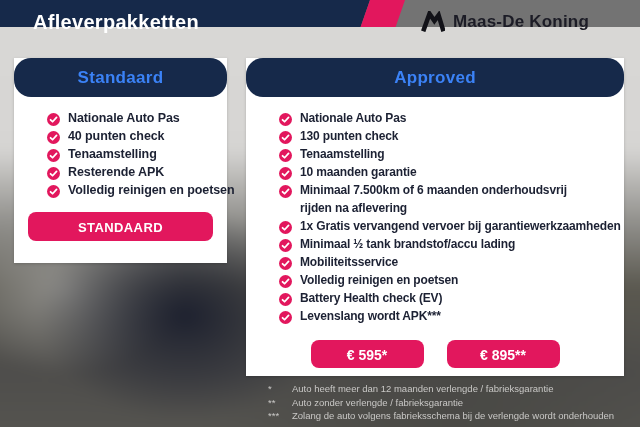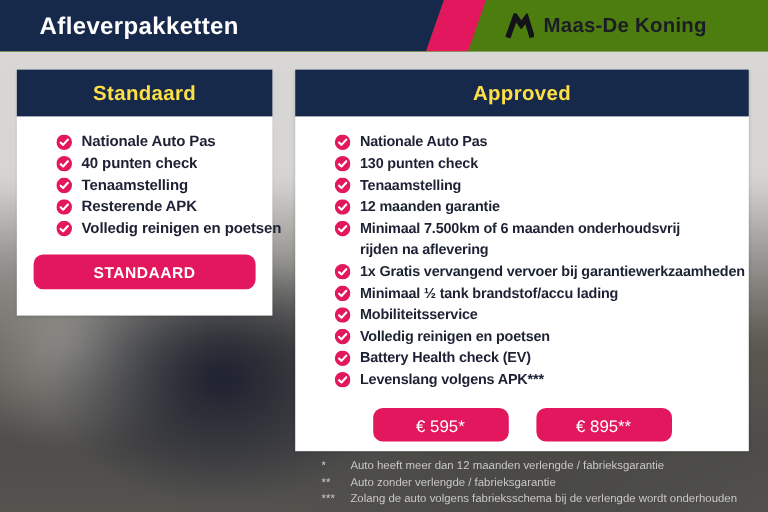--- a/index.html
+++ b/index.html
@@ -11,56 +11,56 @@
   .bg-photo {
     position:absolute; inset:-18px; z-index:0;
     background:
       radial-gradient(210px 150px at 30% 72%, rgba(24,28,44,0.92), rgba(24,28,44,0) 70%),
       radial-gradient(170px 120px at 12% 66%, rgba(152,151,148,0.85), rgba(152,151,148,0) 72%),
       radial-gradient(320px 210px at 70% 98%, rgba(64,64,60,0.55), rgba(64,64,60,0) 75%),
       linear-gradient(180deg, #d9d8d6 0%, #d6d5d3 36%, #908f8b 52%, #5a584f 66%, #4e4d4b 84%, #565550 100%);
     filter: blur(7px);
   }
   
-  .topbar { position:absolute; left:0; top:0; width:640px; height:43px; background:#4d7c0f; z-index:10; }
+  .topbar { position:absolute; left:0; top:0; width:640px; height:27px; background:#737373; z-index:10; }
   .topbar-navy { position:absolute; inset:0; background:var(--navy); clip-path:polygon(0 0, 370px 0, 355px 43px, 0 43px); }
   .topbar-pink { position:absolute; inset:0; background:var(--pink); clip-path:polygon(370px 0, 405px 0, 390px 43px, 355px 43px); }
   .page-title {
     position:absolute; left:33px; top:0; height:43px; line-height:44px;
     color:#ffffff; font-size:20px; font-weight:700; letter-spacing:0.3px;
   }
   .brand { position:absolute; left:421px; top:0; height:43px; display:flex; align-items:center; gap:8px; }
   .brand-name { font-size:17px; font-weight:700; color:#1c1c26; letter-spacing:0.2px; }
   
   .card { position:absolute; z-index:5; background:#ffffff; box-shadow:0 1px 3px rgba(0,0,0,0.18); }
   .card-left  { left:14px;  top:58px; width:213px; height:205px; }
   .card-right { left:246px; top:58px; width:378px; height:318px; }
   .card-header {
-    height:39px; background:var(--navy); color:#fde047; text-align:center;
-    line-height:40px; font-size:17px; font-weight:700; letter-spacing:0.3px;
+    height:39px; background:var(--navy); color:#3b82f6; text-align:center;
+    line-height:40px; font-size:17px; font-weight:700; letter-spacing:0.3px;border-radius:17px;
   }
   .list { padding:14px 10px 0 13px;margin-left:20px; }
   .row { display:flex; align-items:flex-start; gap:8px; height:18px; }
   .row .check { flex:0 0 13px; width:13px; height:13px; margin-top:1px; }
   .row-text {
     font-size:12.5px; font-weight:700; color:#1c2133;
     white-space:nowrap; letter-spacing:-0.1px; line-height:15px;
   }
   .card-right .row-text { font-size:12px; letter-spacing:-0.15px; }
   .row.cont .check { visibility:hidden; }
   .cta-btn {
     display:block; margin:11px auto 0; width:185px; height:29px; border:none; cursor:pointer;
     border-radius:8px; background:var(--pink); color:#ffffff; font-family:inherit;
     font-size:13px; font-weight:700; letter-spacing:0.4px; line-height:29px; text-align:center;
   }
   .prices { display:flex; justify-content:center; gap:23px; margin-top:13px; }
   .price-btn {
     width:113px; height:28px; border:none; cursor:pointer; border-radius:8px;
     background:var(--pink); color:#ffffff; font-family:inherit;
-    font-size:14px; font-weight:400; line-height:28px; text-align:center;
+    font-size:14px; font-weight:700; line-height:28px; text-align:center;
   }
   
   .footnotes { position:absolute; left:268px; top:382px; z-index:5; color:#c9c8c6; font-size:9.5px; line-height:13.5px; }
   .footnote { display:flex; }
   .footnote .marker { width:24px; flex:0 0 24px; }
   :root, .stage { --navy:#16294a; --pink:#e2175d; }
 </style>
 </head>
 <body>
 
@@ -173,21 +173,21 @@
           <span class="row-text">Tenaamstelling</span>
         </div>
 
         <div class="row">
           <span class="check">
             <svg width="13" height="13" viewBox="0 0 14 14">
               <circle cx="7" cy="7" r="7" fill="#e2175d"></circle>
               <path d="M3.8 7.3 L6 9.4 L10.3 4.7" stroke="#ffffff" stroke-width="1.9" fill="none" stroke-linecap="round" stroke-linejoin="round"></path>
             </svg>
           </span>
-          <span class="row-text">12 maanden garantie</span>
+          <span class="row-text">10 maanden garantie</span>
         </div>
 
         <div class="row">
           <span class="check">
             <svg width="13" height="13" viewBox="0 0 14 14">
               <circle cx="7" cy="7" r="7" fill="#e2175d"></circle>
               <path d="M3.8 7.3 L6 9.4 L10.3 4.7" stroke="#ffffff" stroke-width="1.9" fill="none" stroke-linecap="round" stroke-linejoin="round"></path>
             </svg>
           </span>
           <span class="row-text">Minimaal 7.500km of 6 maanden onderhoudsvrij</span>
@@ -253,21 +253,21 @@
           <span class="row-text">Battery Health check (EV)</span>
         </div>
 
         <div class="row">
           <span class="check">
             <svg width="13" height="13" viewBox="0 0 14 14">
               <circle cx="7" cy="7" r="7" fill="#e2175d"></circle>
               <path d="M3.8 7.3 L6 9.4 L10.3 4.7" stroke="#ffffff" stroke-width="1.9" fill="none" stroke-linecap="round" stroke-linejoin="round"></path>
             </svg>
           </span>
-          <span class="row-text">Levenslang volgens APK***</span>
+          <span class="row-text">Levenslang wordt APK***</span>
         </div>
       </div>
     <div class="prices">
 
         <button class="price-btn">€ 595*</button>
 
         <button class="price-btn">€ 895**</button>
       </div>
   </div>
 

